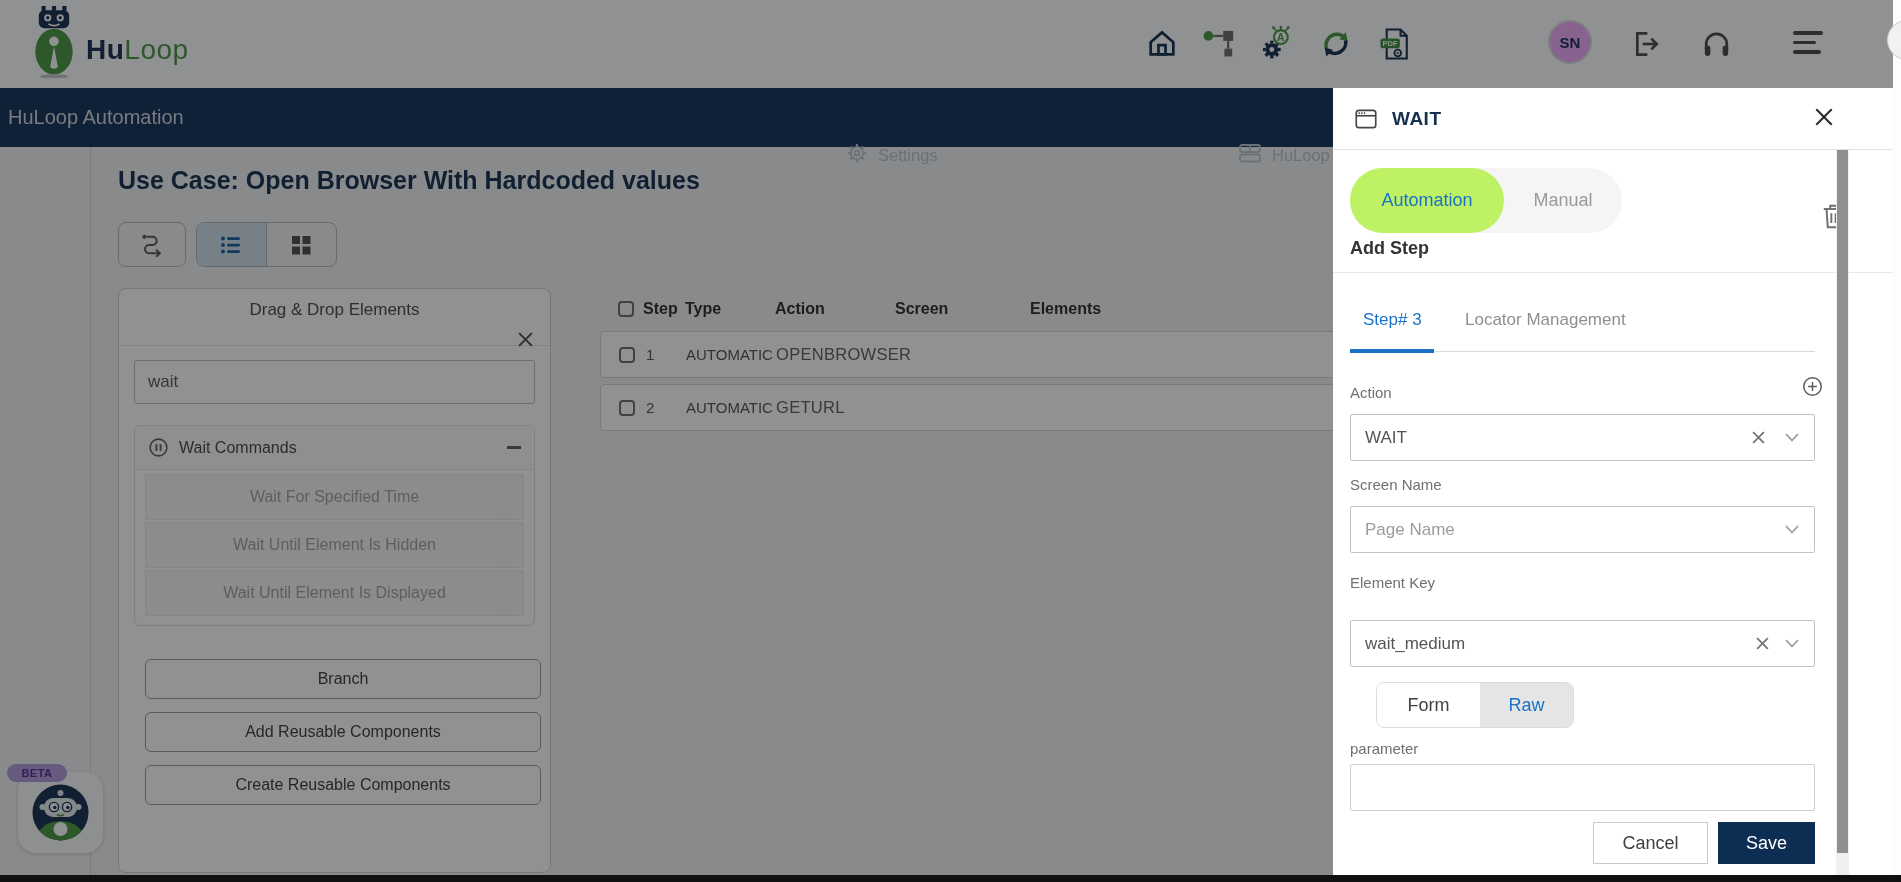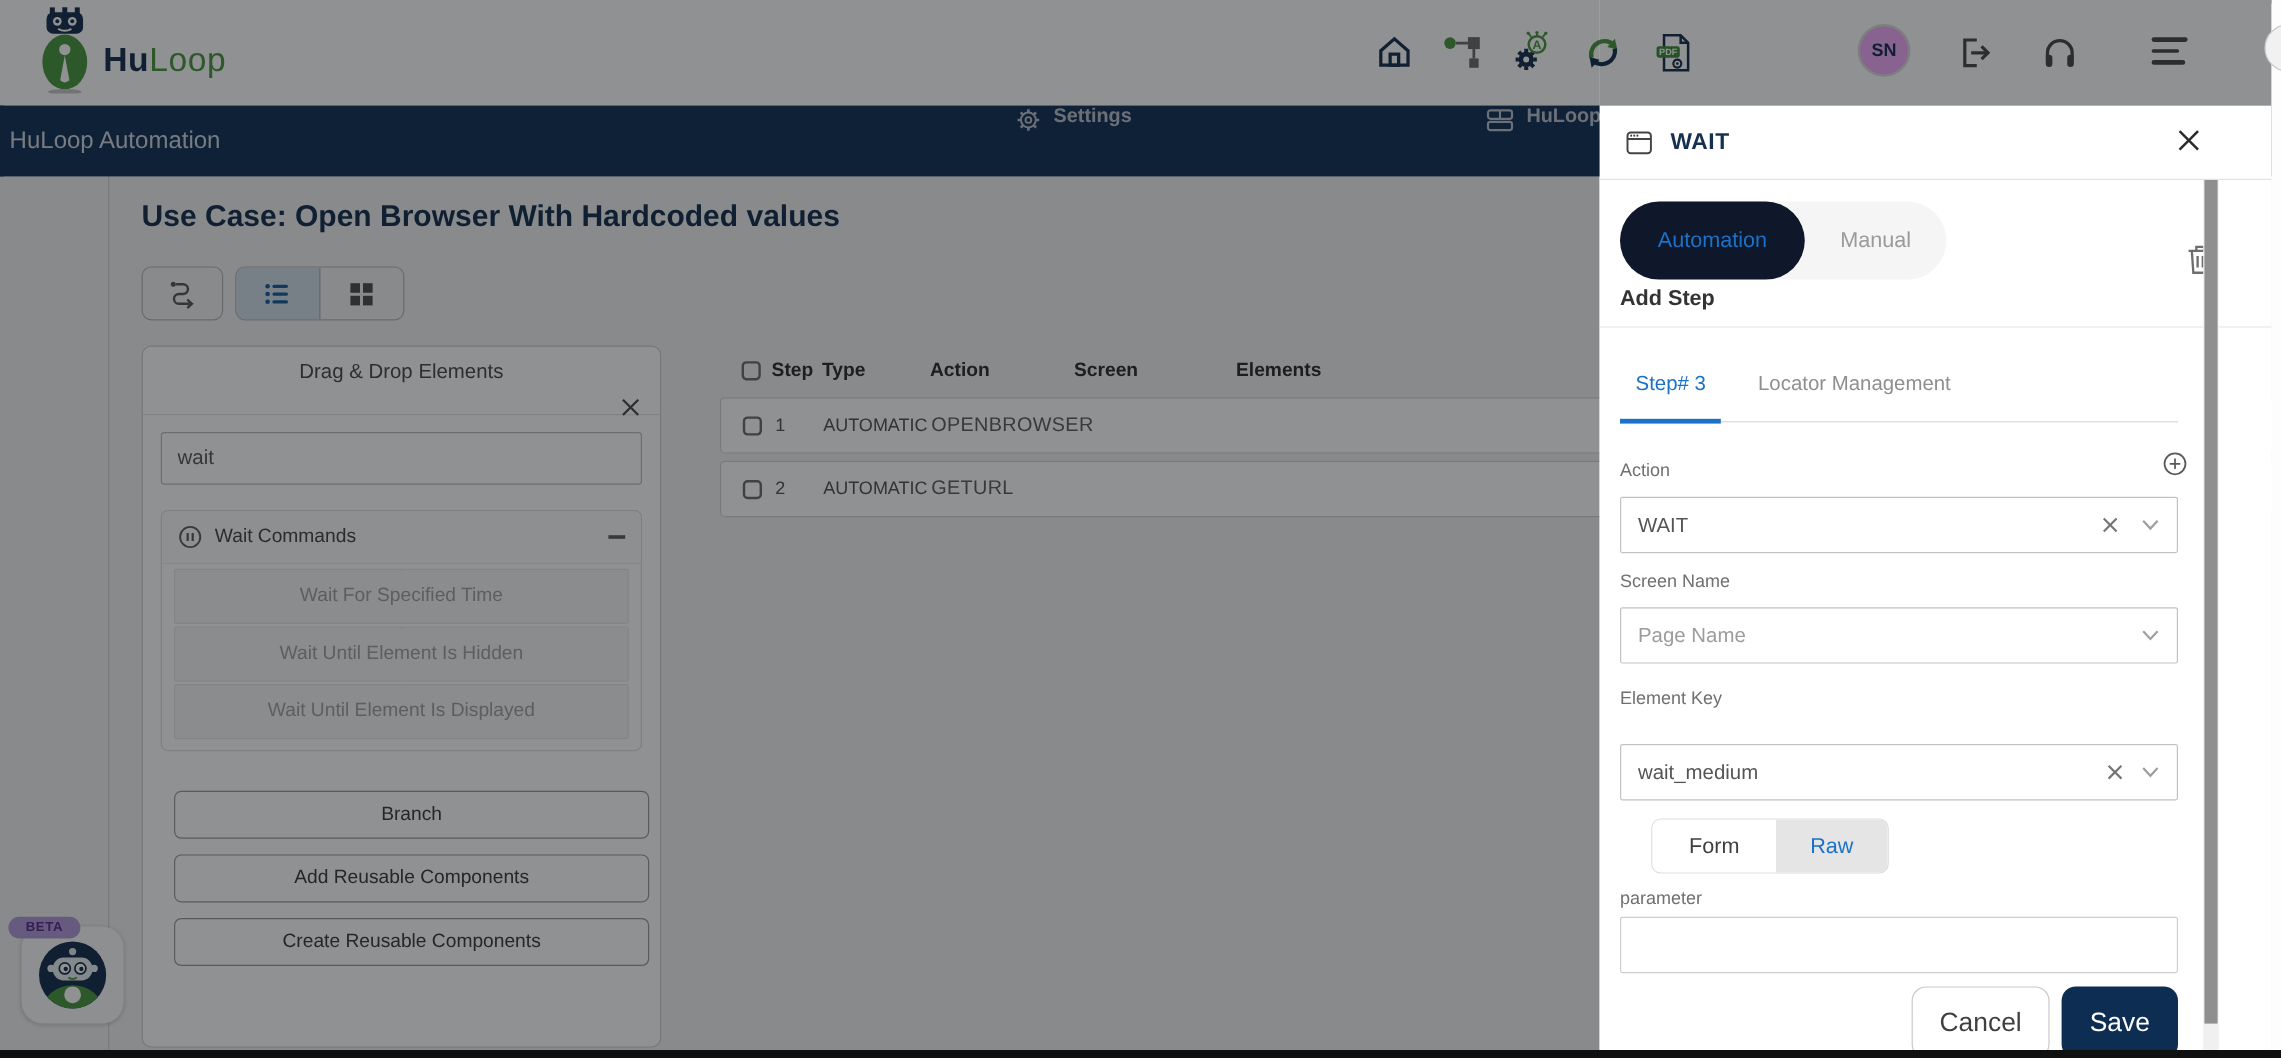--- a/index.html
+++ b/index.html
@@ -17,22 +17,22 @@
             background:#f0abfc; border:2px solid #dcdcdc; color:#16304f; font-weight:bold; font-size:15px;
             display:flex; align-items:center; justify-content:center; }
   .hamburger { position:absolute; left:1793px; top:31px; width:32px; }
   .hamburger div { height:3.5px; background:#4a4a4a; border-radius:2px; margin-bottom:6px; }
   .hamburger .b1{width:30px}.hamburger .b2{width:23px}.hamburger .b3{width:28px}
 
   
   .navbar { position:absolute; left:0; top:88px; width:1893px; height:59px; background:#14335a; z-index:2; }
   .nav-title { position:absolute; left:8px; top:0; height:59px; display:flex; align-items:center;
                color:#d3d8e0; font-size:20px; }
-  .nav-item { position:absolute; top:0; height:77px; display:flex; align-items:flex-start; gap:9px;
-              color:#bcc3cf; font-size:16.5px;font-weight:bold; }
+  .nav-item { position:absolute; top:0; height:77px; display:flex; align-items:flex-end; gap:9px;
+              color:#bcc3cf; font-size:16.5px; }
   .nav-item svg { flex:none; }
 
   
   .content { position:absolute; left:0; top:147px; width:1901px; height:729px; background:#f3f3f3; z-index:1; }
   .left-divider { position:absolute; left:90px; top:147px; width:1px; height:729px; background:#d6d6d6; z-index:1; }
   .page-title { position:absolute; left:118px; top:166px; font-size:25px; font-weight:bold; color:#16304f; z-index:1; }
 
   .tool-btn { position:absolute; top:222px; height:45px; border:1px solid #b7b7b7; border-radius:8px;
               display:flex; align-items:center; justify-content:center; z-index:1; }
   .flow-btn { left:118px; width:68px; color:#5a5a5a; }
@@ -82,21 +82,21 @@
   .dimB { position:absolute; left:1333px; top:0; width:560px; height:88px; background:rgba(8,10,14,.45); z-index:10; pointer-events:none; }
 
   
   .panel { position:absolute; left:1333px; top:88px; width:560px; height:788px; background:#fff; z-index:20; }
   .p-head { position:absolute; left:0; top:0; width:100%; height:62px; border-bottom:1px solid #e2e2e2;
             display:flex; align-items:center; padding:0 20px; gap:13px; }
   .p-title { font-size:19px; font-weight:bold; color:#16304f; letter-spacing:.5px; }
   .p-close { position:absolute; right:58px; top:18px; color:#2b2b2b; }
   .pill { position:absolute; left:17px; top:80px; width:272px; height:65px; background:#f5f5f5; border-radius:34px;
           display:flex; font-size:18px; }
-  .pill .auto { width:154px; background:#0f172a; border-radius:34px; color:#1b72c8;
+  .pill .auto { width:154px; background:#bef264; border-radius:34px; color:#1b72c8;
                 display:flex; align-items:center; justify-content:center; }
   .pill .man { flex:1; color:#9a9a9a; display:flex; align-items:center; justify-content:center; }
   .trash { position:absolute; right:46px; top:114px; color:#6e6e6e; }
   .add-step { position:absolute; left:17px; top:150px; font-size:18px; font-weight:bold; color:#333; }
   .p-div2 { position:absolute; left:0; top:184px; width:100%; height:1px; background:#e8e8e8; }
   .ptab { position:absolute; top:222px; font-size:17px; }
   .ptab.t1 { left:30px; color:#1b72c8; }
   .ptab.t2 { left:132px; color:#8f8f8f; }
   .tab-line { position:absolute; left:17px; top:263px; width:465px; height:1px; background:#d9d9d9; }
   .tab-active { position:absolute; left:17px; top:261px; width:84px; height:4px; background:#1b72c8; }
@@ -106,21 +106,21 @@
   .f-box .clear { position:absolute; right:48px; color:#757575; }
   .f-box .chev { position:absolute; right:14px; color:#9e9e9e; }
   .placeholder { color:#9c9c9c; }
   .plus-circ { position:absolute; right:70px; top:288px; color:#5a5a5a; }
   .fr { position:absolute; left:17px; top:594px; width:198px; height:46px; border:1px solid #dcdcdc;
         border-radius:8px; display:flex; overflow:hidden; font-size:18px;margin-left:26px; }
   .fr .form { width:103px; background:#fff; color:#3f3f3f; display:flex; align-items:center; justify-content:center; }
   .fr .raw { flex:1; background:#e5e5e5; color:#1b72c8; display:flex; align-items:center; justify-content:center; }
   .param-input { position:absolute; left:17px; top:676px; width:465px; height:47px; border:1px solid #cfcfcf;
                  border-radius:2px; background:#fff; font-family:inherit; font-size:17px; color:#555; padding:0 12px; }
-  .btn { position:absolute; top:734px; height:60px; border-radius:12px; font-size:22px;
+  .btn { position:absolute; top:734px; height:42px; border-radius:0; font-size:18px;
          display:flex; align-items:center; justify-content:center; }
   .cancel { left:260px; width:115px; background:#fff; border:1px solid #c9c9c9; color:#3f3f3f; }
   .save { left:385px; width:97px; background:#0d2d52; color:#fff; border:none; }
   .p-scroll { position:absolute; left:503px; top:62px; width:13px; height:726px; background:#f0f0f0; }
   .p-thumb { position:absolute; left:1px; top:0; width:11px; height:703px; background:#8f8f8f; }
 
   
   .gutter { position:absolute; left:1893px; top:0; width:8px; height:882px; background:#fdfdfd; z-index:30; }
   .g-circle { position:absolute; left:1887px; top:20px; width:40px; height:40px; border-radius:50%;
               background:#f1f1f1; border:1px solid #c9c9c9; z-index:31; }

